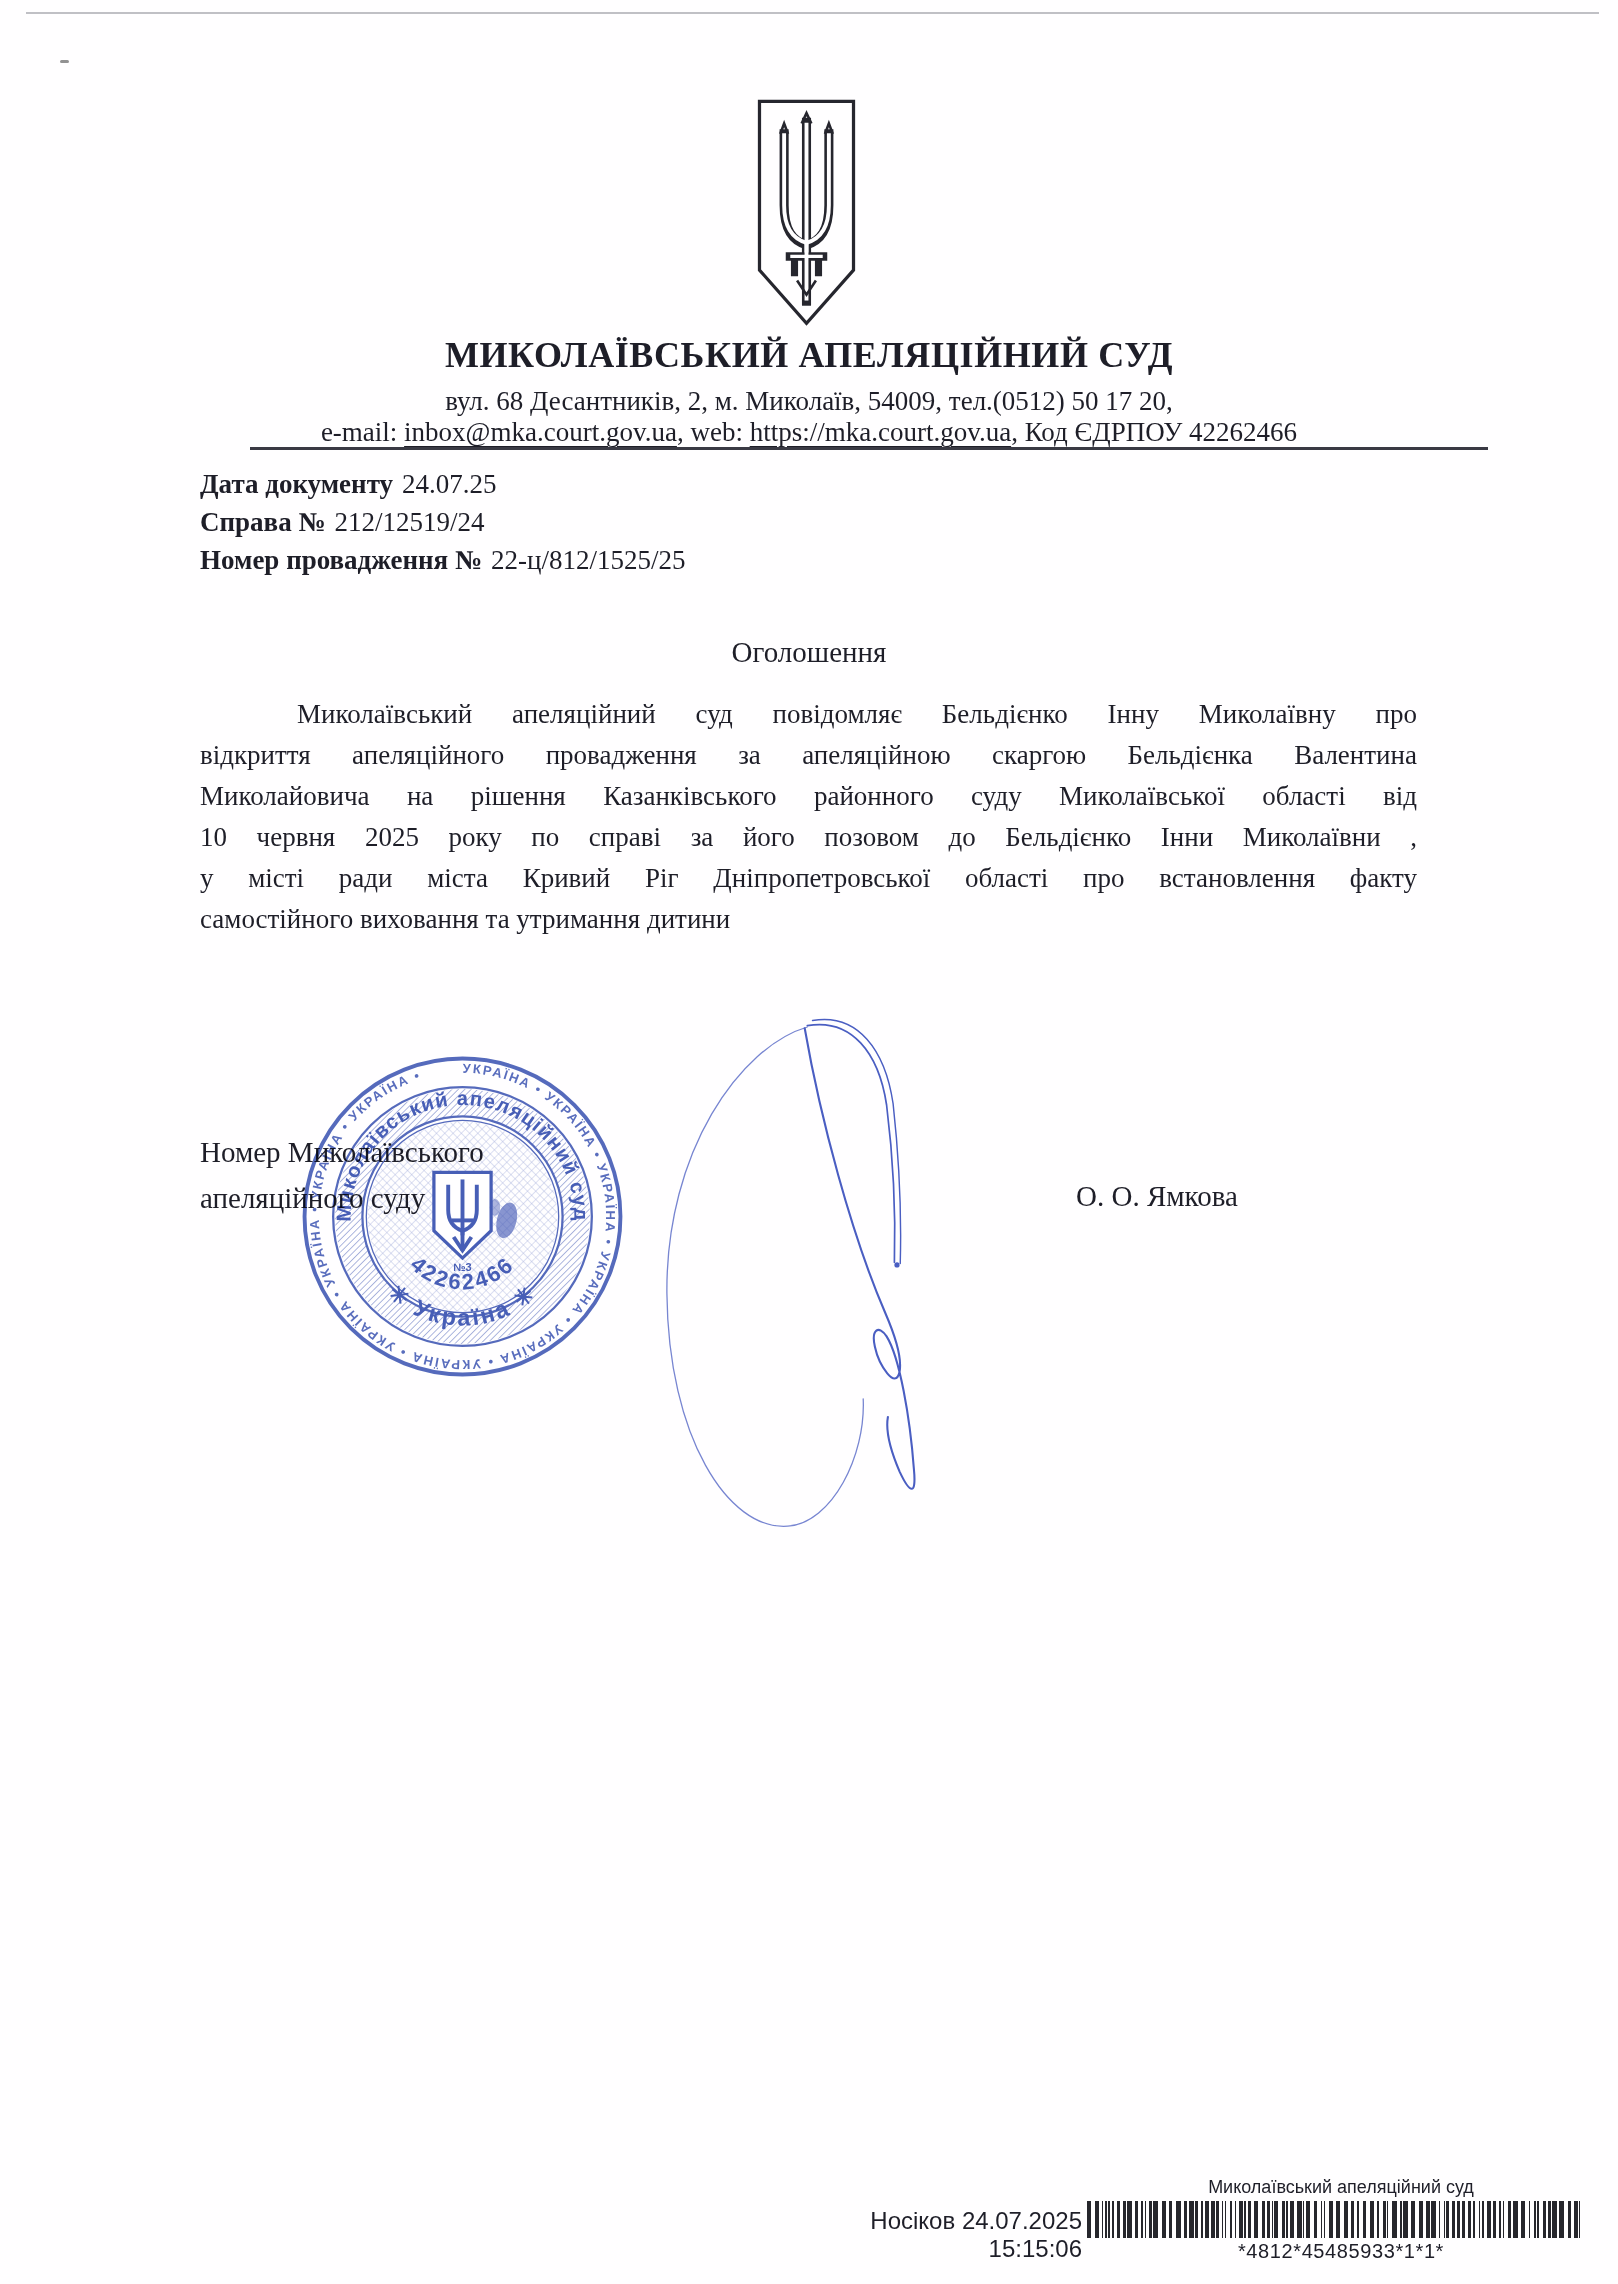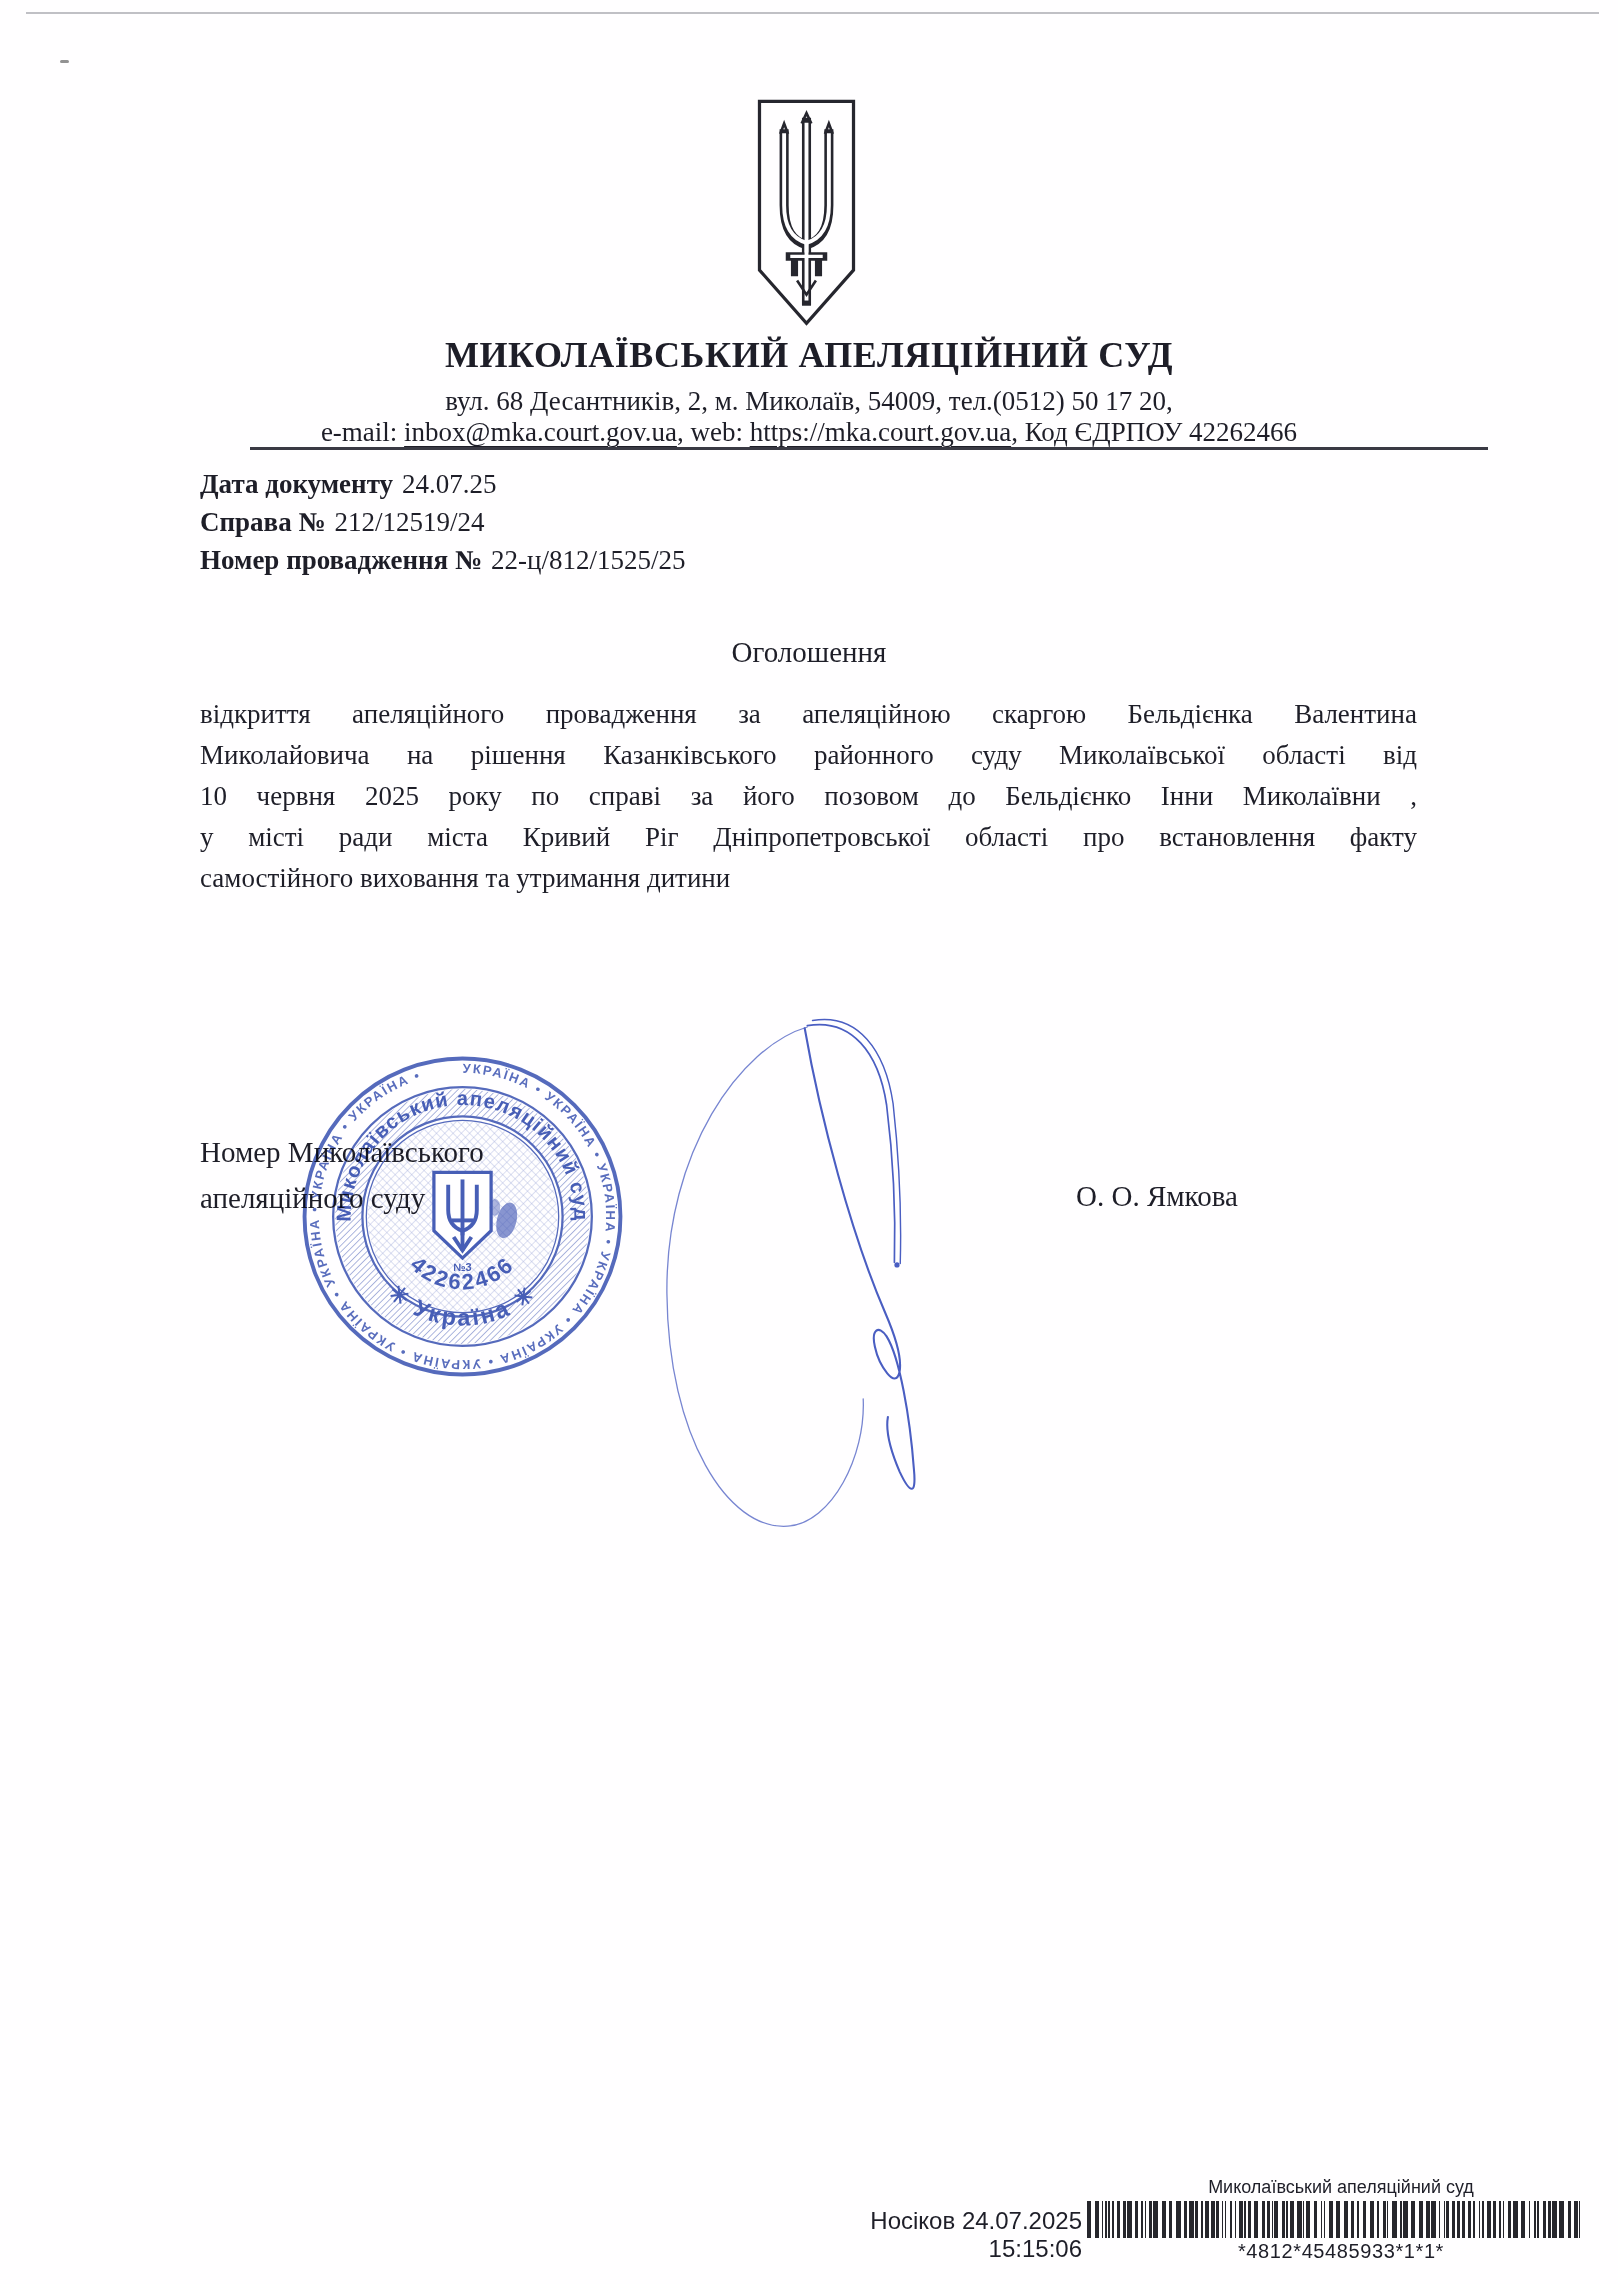--- a/index.html
+++ b/index.html
@@ -96,20 +96,21 @@
   <div class="abs meta-row" style="top:507px;">
     <b>Справа №</b><span class="meta-val">212/12519/24</span>
   </div>
   <div class="abs meta-row" style="top:545px;">
     <b>Номер провадження №</b><span class="meta-val">22-ц/812/1525/25</span>
   </div>
 
   <div class="abs centered ann-heading">Оголошення</div>
 
   <div class="abs para">
+    <span class="jl first">Миколаївський апеляційний суд повідомляє Бельдієнко Інну Миколаївну про</span>
     <span class="jl">відкриття апеляційного провадження за апеляційною скаргою Бельдієнка Валентина</span>
     <span class="jl">Миколайовича на рішення Казанківського районного суду Миколаївської області від</span>
     <span class="jl">10 червня 2025 року по справі за його позовом до Бельдієнко Інни Миколаївни ,</span>
     <span class="jl">у місті ради міста Кривий Ріг Дніпропетровської області про встановлення факту</span>
     <span class="last">самостійного виховання та утримання дитини</span>
   </div>
 
   <div class="abs judge-l1">Номер Миколаївського</div>
   <div class="abs judge-l2">апеляційного суду</div>
   <div class="abs judge-name">О. О. Ямкова</div>

